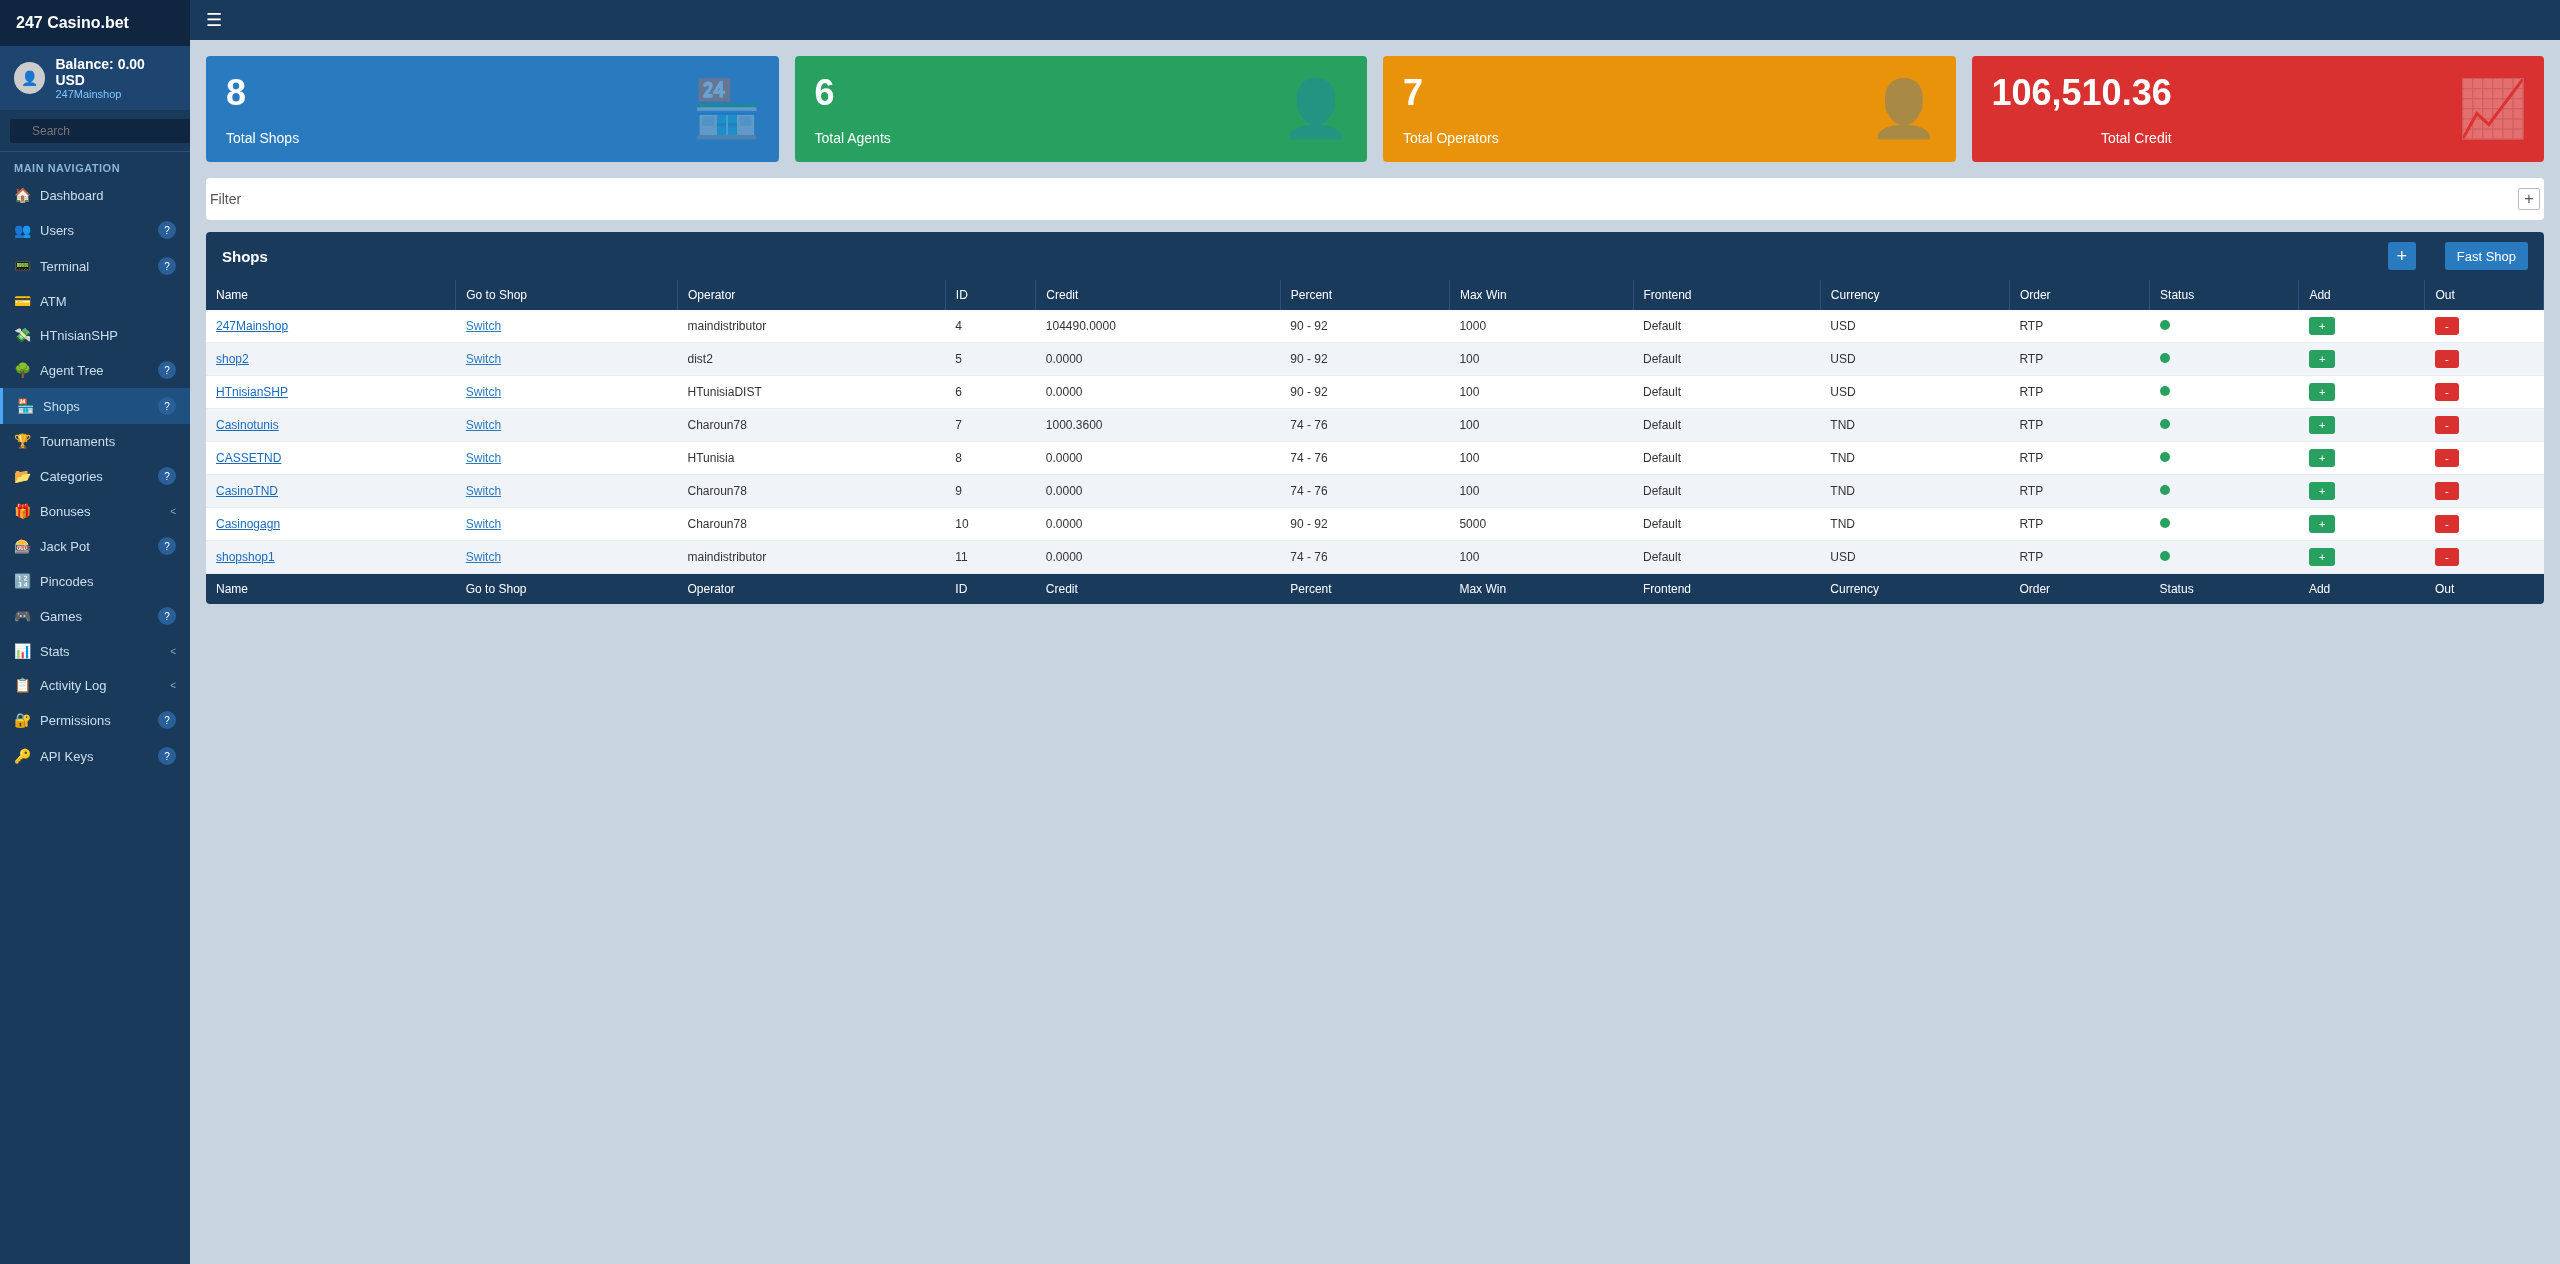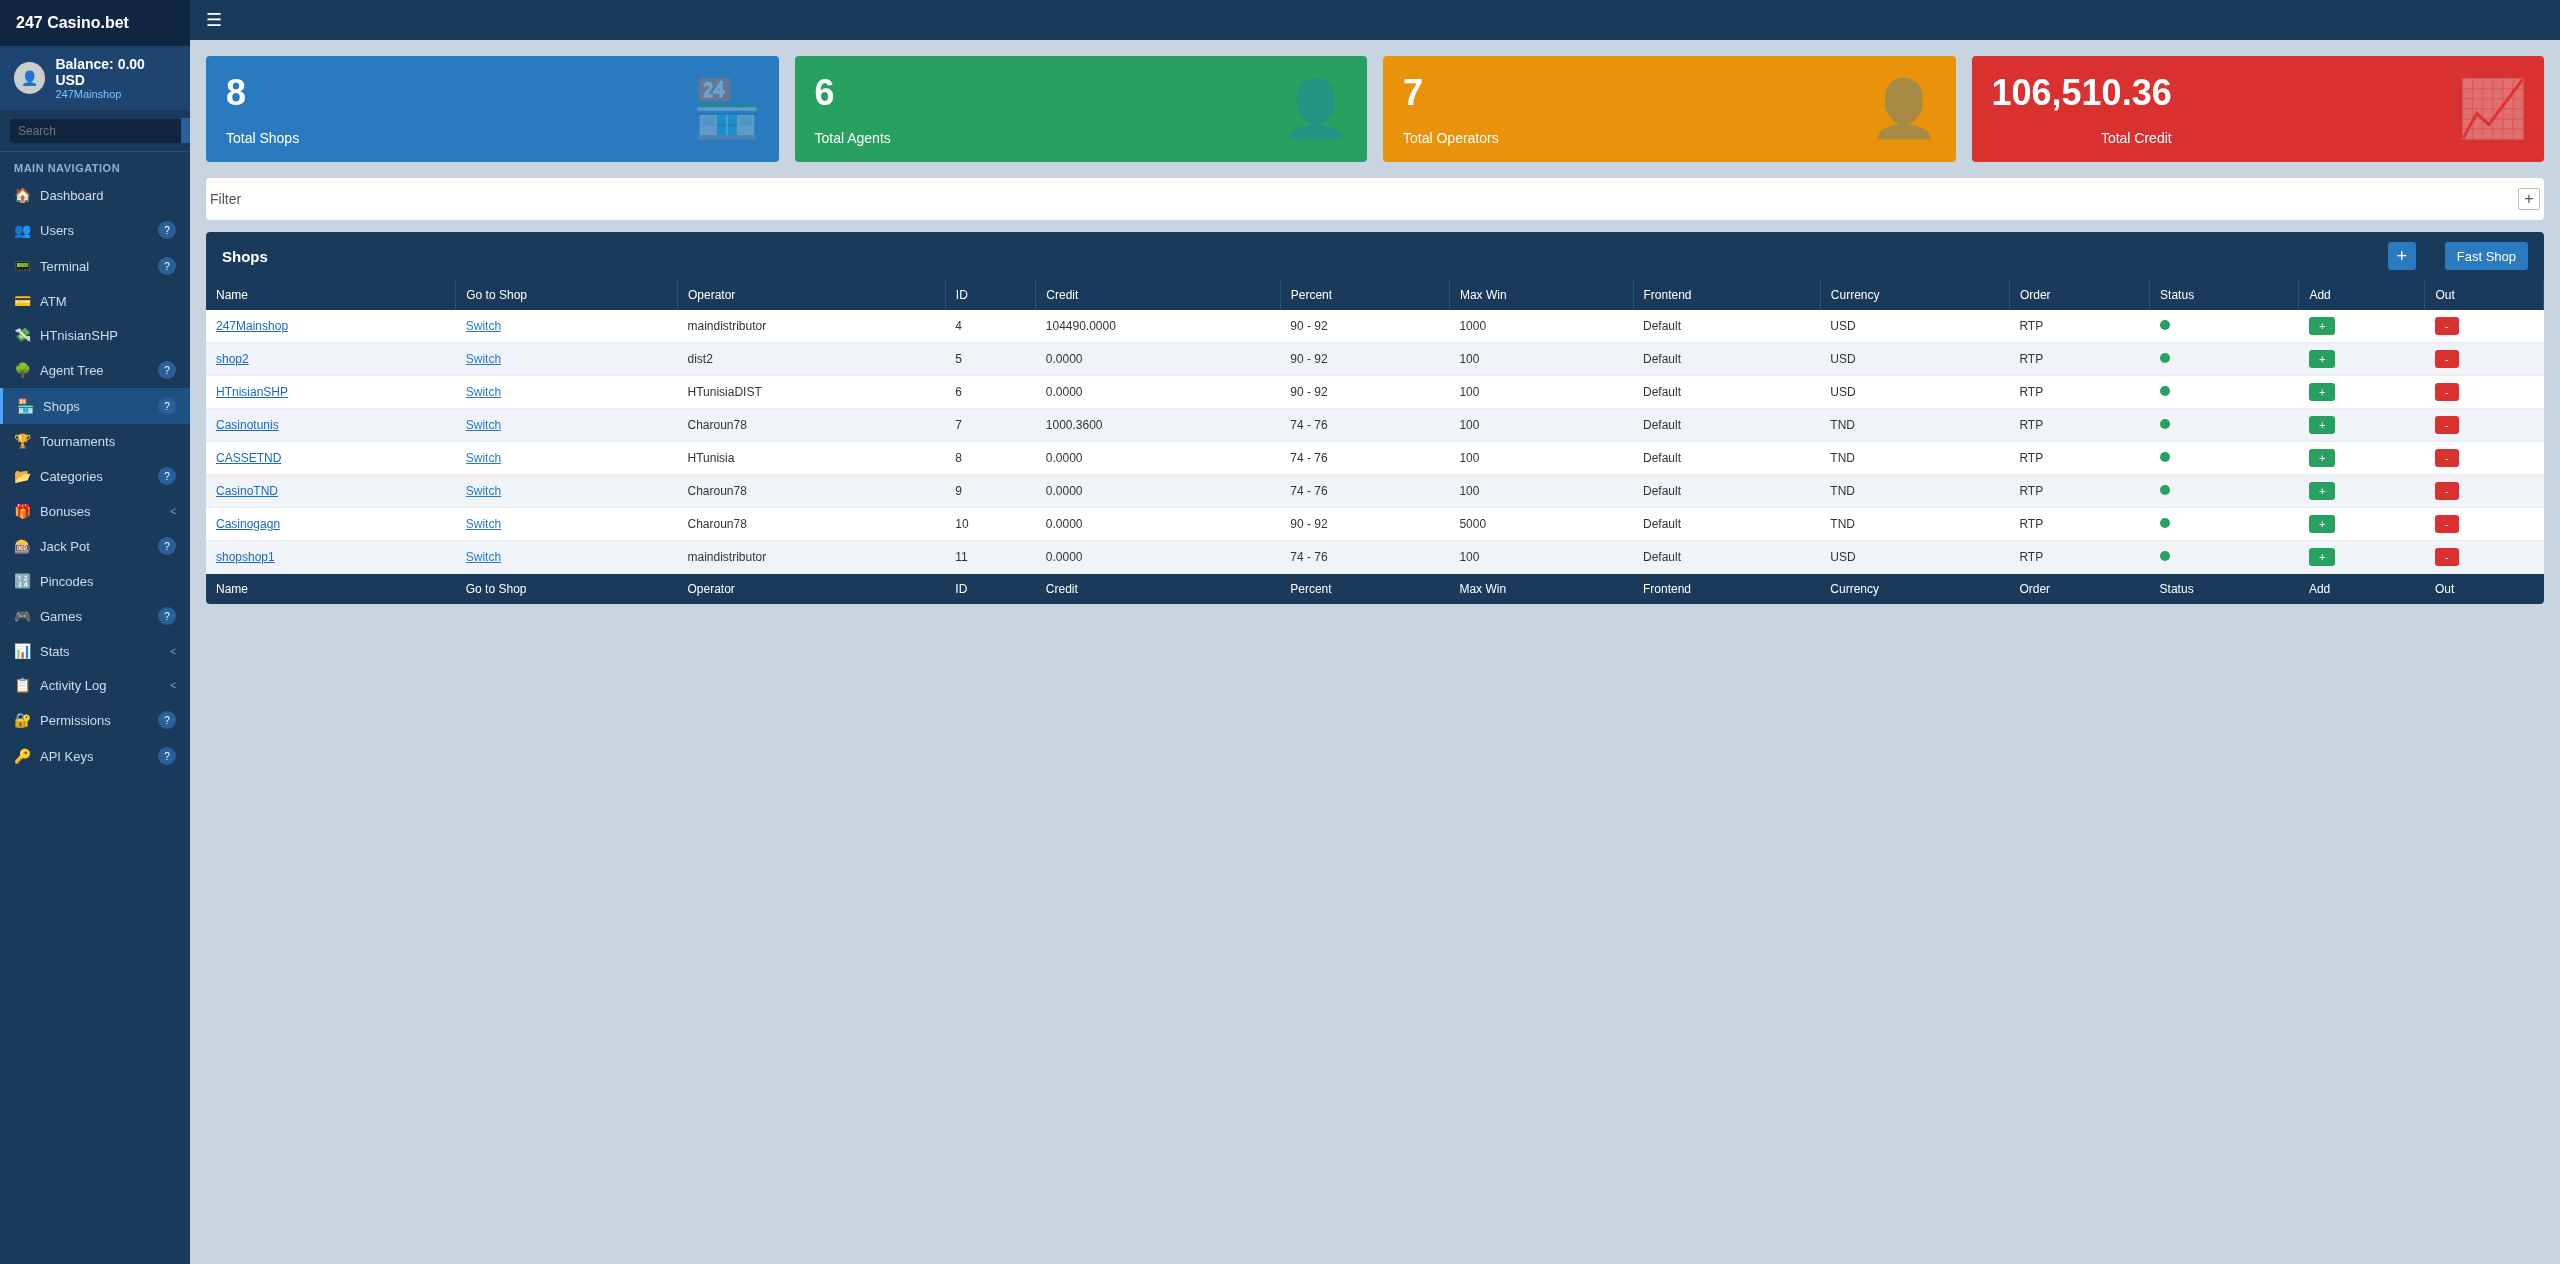--- a/index.html
+++ b/index.html
@@ -43,21 +43,21 @@
     #sidebar-search {
       display: flex; align-items: center;
       padding: 8px 10px;
       background: #1a3a5c;
       border-bottom: 1px solid #2a5080;
     }
     #sidebar-search input {
       background: #0f2540;
       border: none; outline: none;
       color: #fff;
-      padding: 5px 8px;
+      padding: 5px 22px;
       flex: 1;
       font-size: 12px;
       border-radius: 3px 0 0 3px;
     }
     #sidebar-search button {
       background: #2a6099;
       border: none; color: #fff;
       padding: 5px 8px;
       cursor: pointer;
       border-radius: 0 3px 3px 0;

